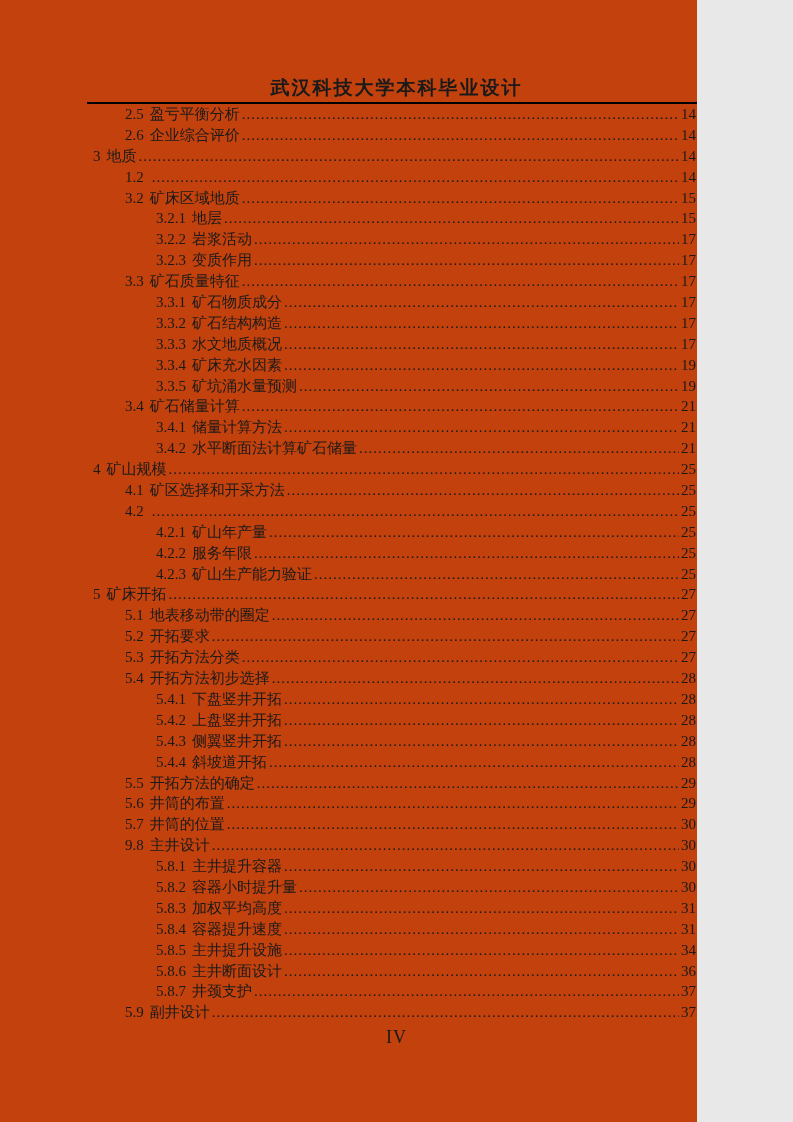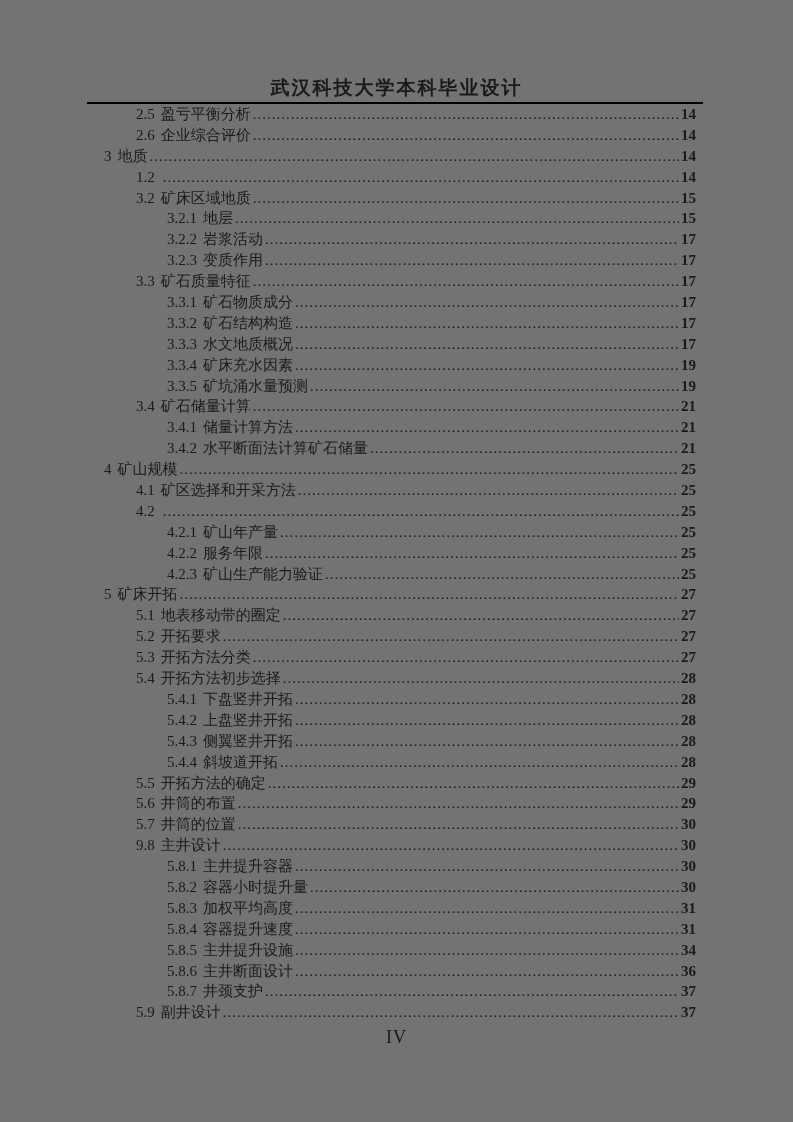--- a/index.html
+++ b/index.html
@@ -2,23 +2,23 @@
 <html><head>
 <meta charset="utf-8">
 <style>
   html, body {
     margin: 0;
     padding: 0;
     background: #e8e8e8;
   }
   .page {
     position: relative;
-    width: 793px;
+    width: 697px;
     height: 1122px;
-    background: #737373;
+    background: #c2410c;
     font-family: "Liberation Serif", "DejaVu Serif", serif;
     color: #1a1a1a;
     overflow: hidden;
   }
   .header-title {
     position: absolute;
     top: 75px;
     left: 0;
     width: 793px;
     text-align: center;
@@ -43,39 +43,37 @@
   }
   .toc-row {
     display: flex;
     align-items: baseline;
     height: 20.9px;
     line-height: 20.9px;
     font-size: 15px;
     padding-right: 7px;
     box-sizing: border-box;
     white-space: nowrap;
-    margin-left: 11px;
   }
   .toc-row.lvl0 { padding-left: 6px; }
   .toc-row.lvl1 { padding-left: 38px; }
   .toc-row.lvl2 { padding-left: 69px; }
   .toc-num { margin-right: 6px; }
   .toc-label { }
   .toc-leader {
     flex: 1;
     overflow: hidden;
     white-space: nowrap;
     letter-spacing: 1px;
     margin-left: 2px;
     margin-right: 2px;
     color: #1a1a1a;
   }
   .toc-page {
     flex: none;
-    font-weight: bold;
   }
   .footer {
     position: absolute;
     top: 1027px;
     left: 0;
     width: 793px;
     text-align: center;
     font-size: 18px;
     letter-spacing: 1px;
   }

